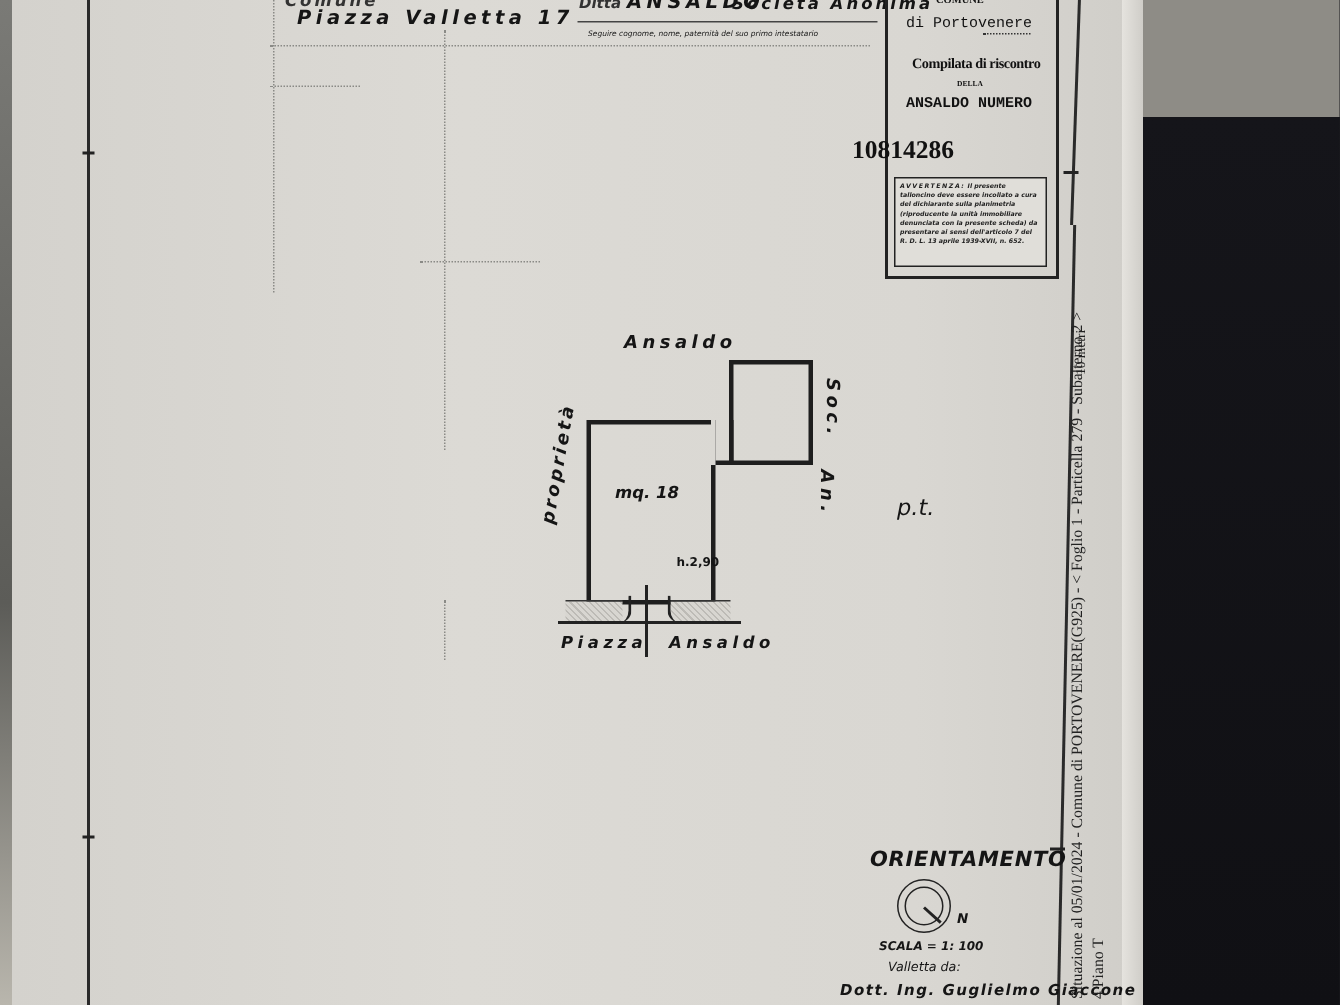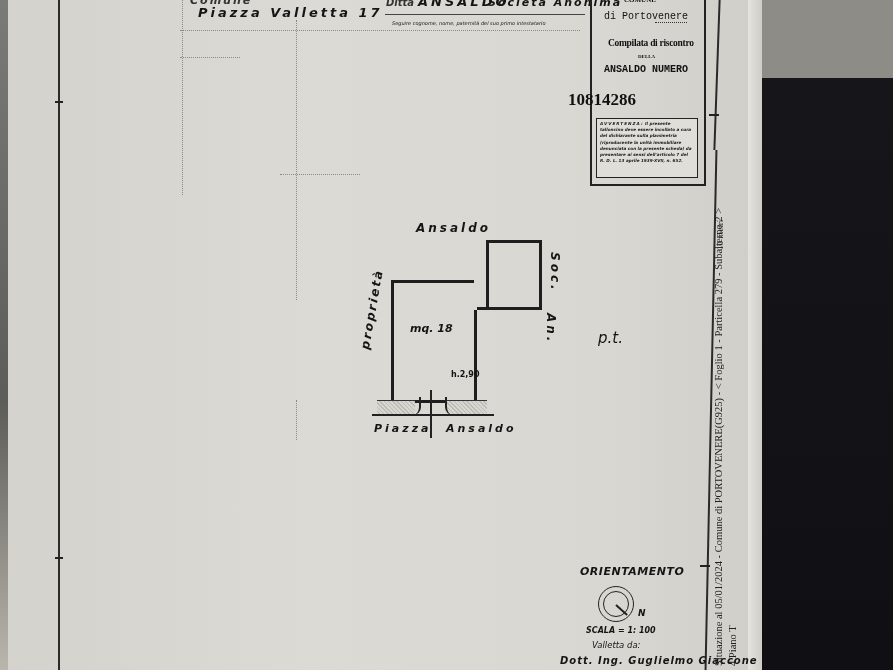--- a/index.html
+++ b/index.html
@@ -109,21 +109,21 @@
 <div style="position:absolute;left:405px;top:397px;width:14px;height:18px;border-right:2.5px solid #222;border-radius:0 0 8px 0;"></div>
 <div style="position:absolute;left:445px;top:397px;width:14px;height:18px;border-left:2.5px solid #222;border-radius:0 0 0 8px;"></div>
 <div style="position:absolute;left:372px;top:414px;width:122px;height:2px;background:#222;"></div>
 <div style="position:absolute;left:430px;top:390px;width:1.5px;height:48px;background:#222;"></div>
 
 <div class="hand" style="left:374px;top:422px;font-size:11px;letter-spacing:3px;">Piazza</div>
 <div class="hand" style="left:446px;top:422px;font-size:11px;letter-spacing:3px;">Ansaldo</div>
 
 <div class="hand" style="left:598px;top:329px;font-size:15px;font-weight:normal;">p.t.</div>
 
-<div class="hand" style="left:580px;top:565px;font-size:11px;letter-spacing:0.5px;text-align:right;">ORIENTAMENTO</div>
+<div class="hand" style="left:580px;top:565px;font-size:14px;letter-spacing:0.5px;text-align:right;">ORIENTAMENTO</div>
 <div style="position:absolute;left:598px;top:586px;width:36px;height:36px;border:1.5px solid #222;border-radius:50%;box-sizing:border-box;"></div>
 <div style="position:absolute;left:603px;top:591px;width:26px;height:26px;border:1.5px solid #222;border-radius:50%;box-sizing:border-box;"></div>
 <div style="position:absolute;left:616px;top:604px;width:15px;height:2px;background:#222;transform-origin:left center;transform:rotate(42deg);"></div>
 <div class="hand" style="left:638px;top:608px;font-size:9px;">N</div>
 <div class="hand" style="left:586px;top:626px;font-size:8px;">SCALA = 1: 100</div>
 <div class="hand" style="left:592px;top:640px;font-size:8.5px;font-weight:normal;">Valletta da:</div>
 <div class="hand" style="left:560px;top:655px;font-size:10px;letter-spacing:1px;">Dott. Ing. Guglielmo Giaccone</div>
 
 <div class="side-text" style="left:713px;top:666px;">Situazione al 05/01/2024 - Comune di PORTOVENERE(G925) - &lt; Foglio 1 - Particella 279 - Subalterno 2 &gt;</div>
 <div class="side-text" style="left:727px;top:666px;">4 Piano T</div>

